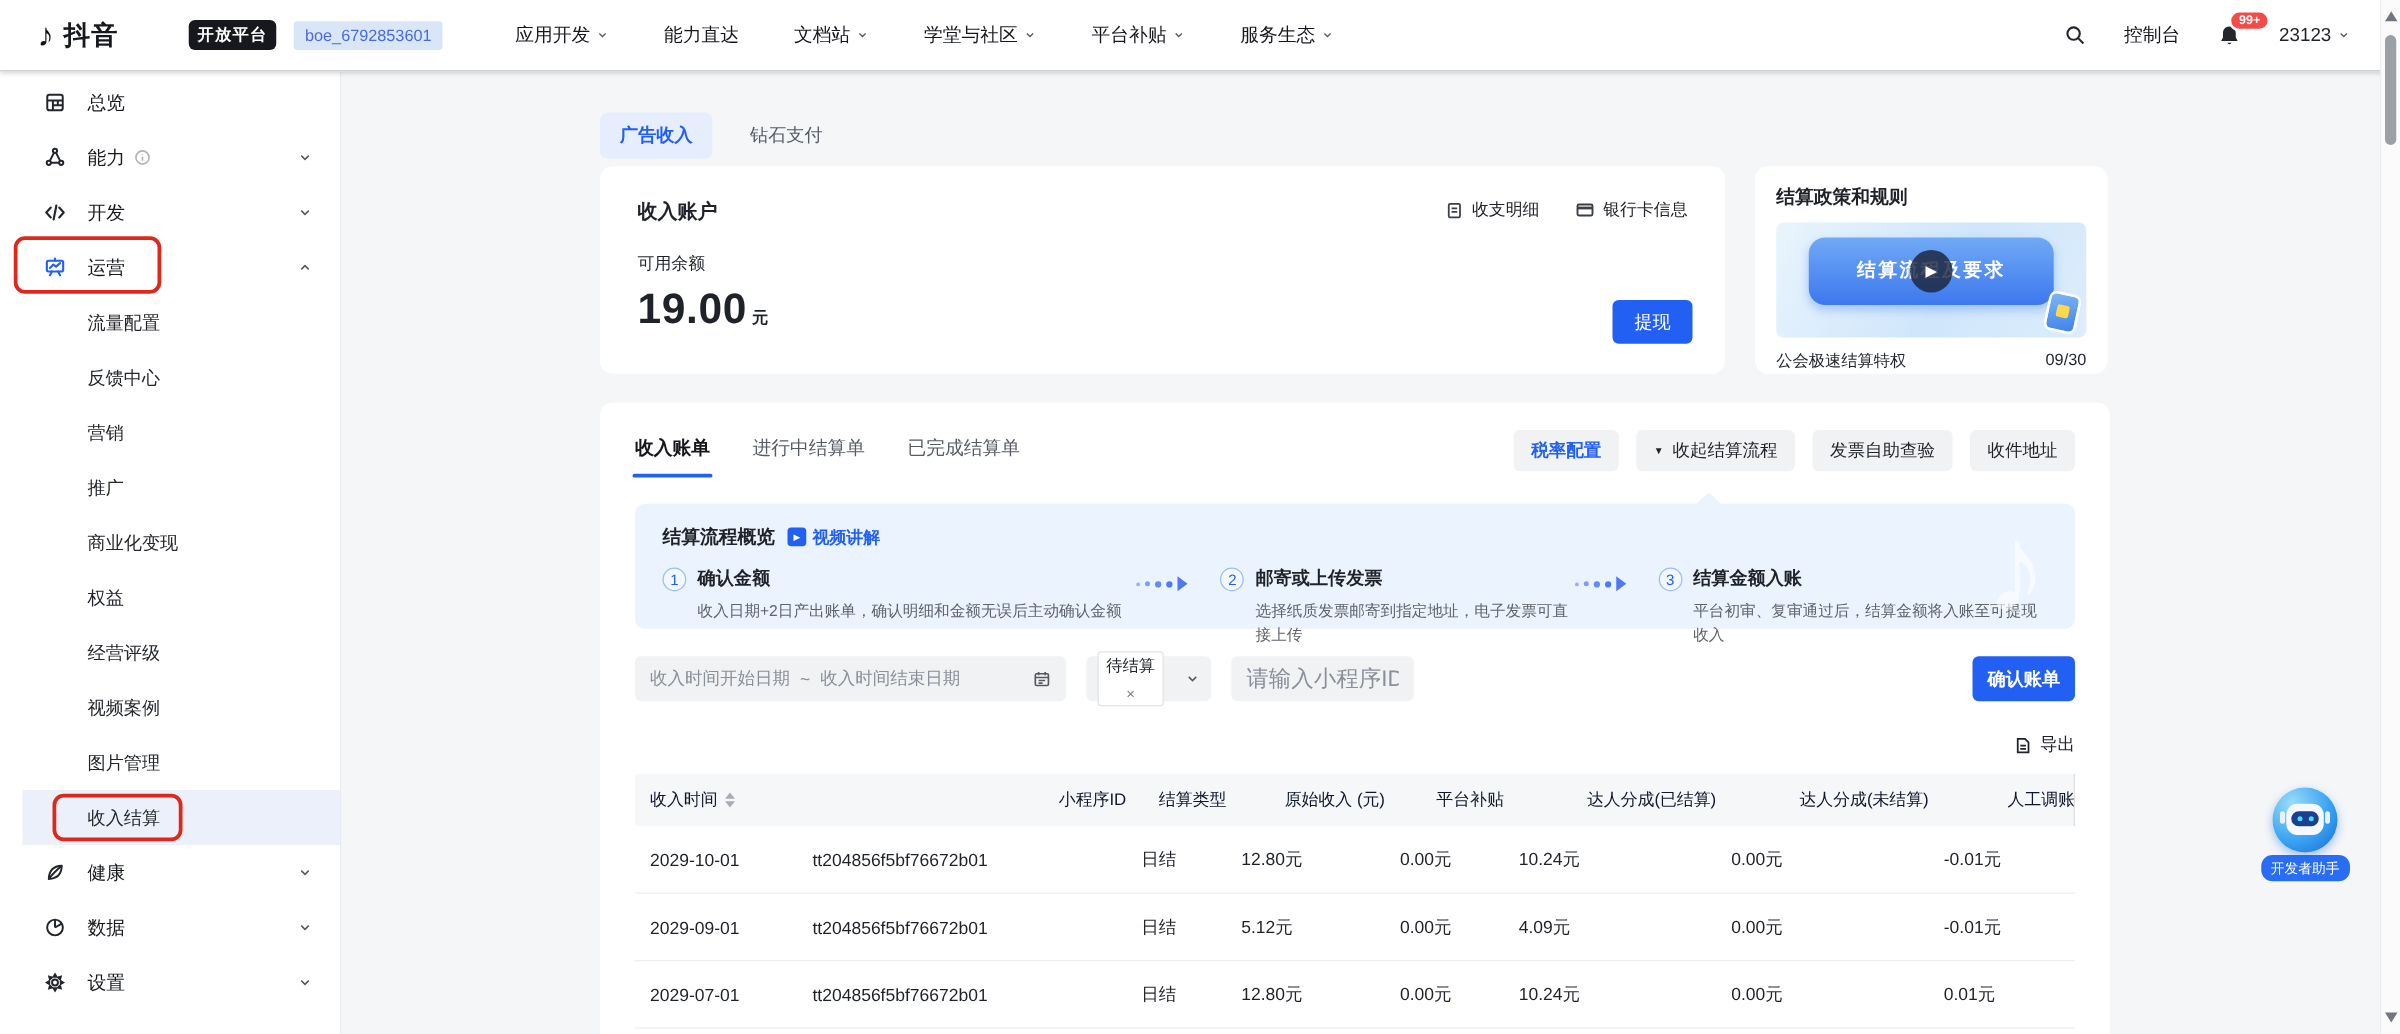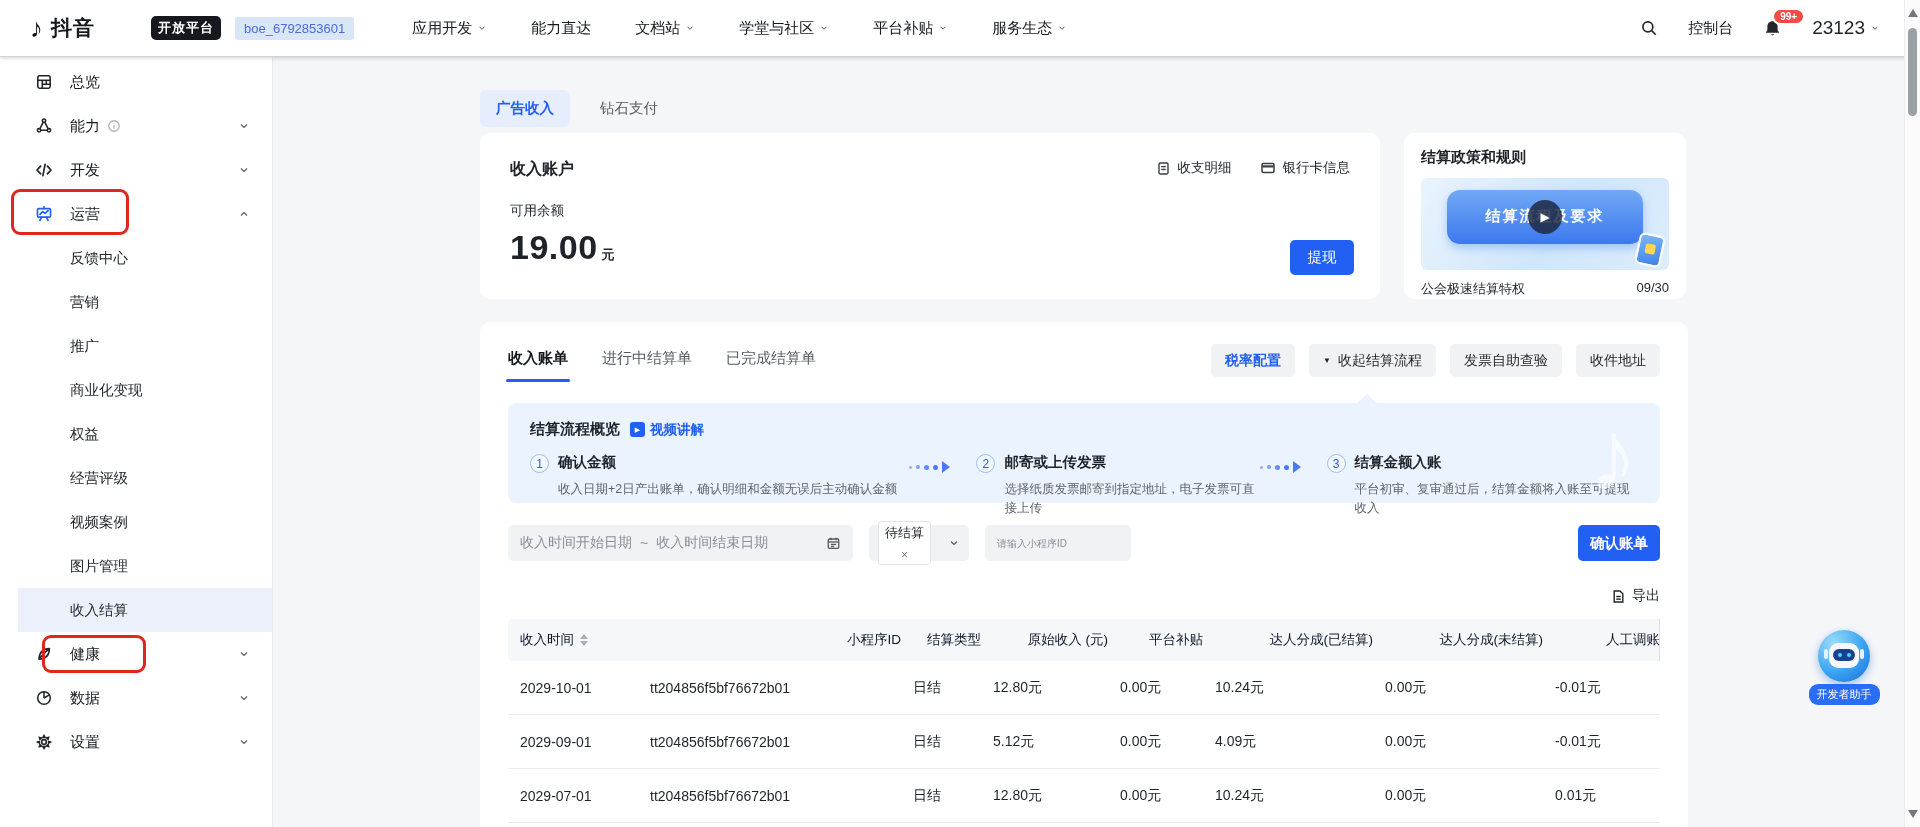--- a/index.html
+++ b/index.html
@@ -17,21 +17,21 @@
   .logo-badge { background:#16181d; color:#fff; font-size:13px; font-weight:bold; padding:3px 7px; border-radius:5px; letter-spacing:1px;margin-left:48px; }
   .env-chip { margin-left:14px; background:#d8e6f8; color:#4b6bdd; font-size:13px; padding:4px 9px; border-radius:3px; }
   .nav { display:flex; align-items:center; gap:44px; margin-left:58px; }
   .nav-item { display:flex; align-items:center; gap:5px; font-size:15px; color:#16181d; cursor:pointer; }
   .chev { stroke:#55585e; stroke-width:1.6; fill:none; }
   .header-right { margin-left:auto; display:flex; align-items:center; gap:30px; }
   .icon-btn { position:relative; cursor:pointer; }
   .console-link { font-size:15px; color:#16181d; cursor:pointer; }
   .badge-99 { position:absolute; top:-11px; left:9px; background:#f54a45; color:#fff; font-size:10px; font-weight:bold;
               padding:1px 6px; border-radius:9px; border:2px solid #fff; }
-  .user-wrap { display:flex; align-items:center; gap:5px; font-size:19px; cursor:pointer;text-align:right; }
+  .user-wrap { display:flex; align-items:center; gap:5px; font-size:15px; cursor:pointer;text-align:right; }
 
   
   .scrollbar { position:absolute; top:0; right:0; width:16px; height:827px; background:#fbfbfc; border-left:1px solid #ededf0; z-index:40; }
   .sb-arrow { position:absolute; left:3px; width:0; height:0; border-left:5px solid transparent; border-right:5px solid transparent; }
   .sb-up { top:9px; border-bottom:8px solid #73767c; }
   .sb-down { bottom:9px; border-top:8px solid #73767c; }
   .sb-thumb { position:absolute; top:28px; left:3px; width:9px; height:88px; background:#9ba0a6; border-radius:5px; }
 
   
   .sidebar { position:absolute; top:57px; left:0; width:273px; height:770px; background:#fff; border-right:1px solid #e8eaee; z-index:10; padding-top:3px; }
@@ -119,21 +119,21 @@
   .flow-mark { position:absolute; right:22px; top:2px; font-size:100px; color:rgba(255,255,255,.6); line-height:1; pointer-events:none; }
 
   .filter-row { display:flex; margin-top:22px; align-items:center; }
   .field { background:#f1f2f4; border-radius:5px; height:36px; display:flex; align-items:center; font-size:14px; color:#8a8f99; }
   .date-field { width:345px; padding:0 12px; gap:8px; }
   .date-ph { color:#8a8f99; }
   .tilde { color:#8a8f99; }
   .status-field { width:100px; margin-left:16px; padding:0 9px; gap:8px; }
   .tag-chip { background:#fff; border:1px solid #e2e4e8; border-radius:3px; padding:2px 6px; font-size:13px; color:#1f2329; display:flex; gap:6px; align-items:center;flex-direction:column; }
   .tag-x { color:#7a7f88; cursor:pointer; font-size:12px; }
-  .appid-input { margin-left:16px; width:146px; background:#f1f2f4; border:none; border-radius:5px; height:36px; padding:0 12px; font-size:10px; font-family:inherit; color:#1f2329; }
+  .appid-input { margin-left:16px; width:146px; background:#f1f2f4; border:none; border-radius:5px; height:36px; padding:0 12px; font-size:18px; font-family:inherit; color:#1f2329; }
   .appid-input::placeholder { color:#8a8f99; }
   .confirm-btn { margin-left:auto; width:82px; height:36px; font-weight:bold; }
 
   .export-row { display:flex; justify-content:flex-end; margin-top:26px; }
   .export-link { display:flex; align-items:center; gap:6px; font-size:14px; color:#1f2329; cursor:pointer; }
 
   .grid-table { margin-top:14px; }
   .t-head, .t-row { display:grid; grid-template-columns:130px 263px 80px 127px 95px 170px 170px 117px; align-items:center; }
   .t-head { background:#f6f7f9; height:42px; border-radius:3px; font-size:13.5px; color:#0f172a; position:relative;text-align:right; }
   .t-head > div, .t-row > div { padding-left:12px; }
@@ -287,20 +287,23 @@
         </svg>
     </span>
     <span class="si-label">运营</span>
     <span class="si-chev">
         <svg class="chev" width="12" height="12" viewBox="0 0 16 16">
           <polyline points="4,10 8,6 12,10"></polyline>
         </svg>
       </span>
   </div>
 
+  <div class="sub-item">
+      <span>流量配置</span>
+    </div>
   <div class="sub-item">
       <span>反馈中心</span>
     </div>
   <div class="sub-item">
       <span>营销</span>
     </div>
   <div class="sub-item">
       <span>推广</span>
     </div>
   <div class="sub-item">

